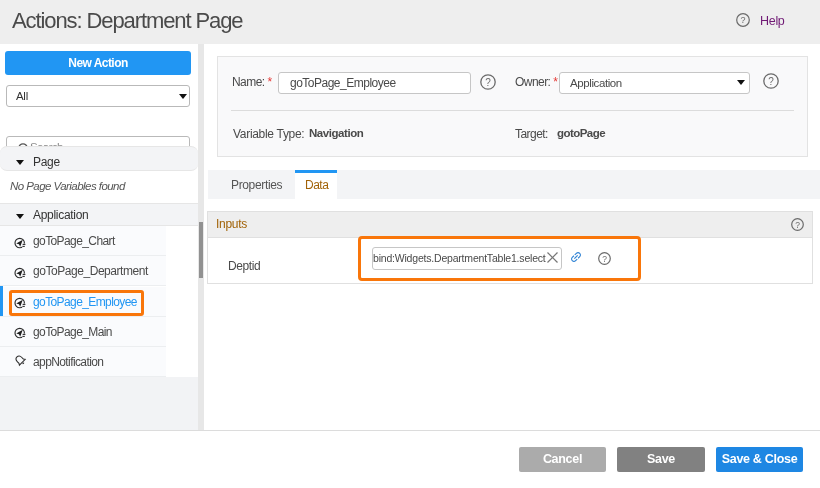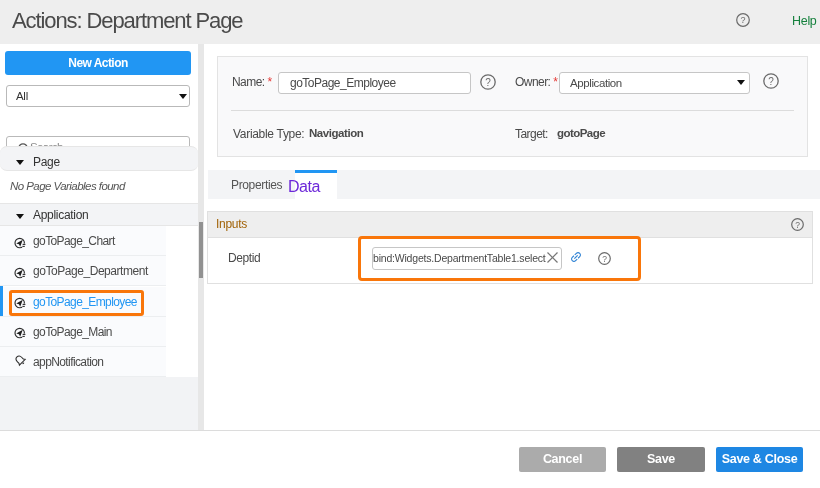--- a/index.html
+++ b/index.html
@@ -2,21 +2,21 @@
 <html><head>
 <meta charset="utf-8">
 <style>
   html,body{margin:0;padding:0;}
   body{width:820px;height:488px;position:relative;background:#fff;overflow:hidden;
        font-family:"Liberation Sans",sans-serif;}
   .abs{position:absolute;}
   
   #hdr{left:0;top:0;width:820px;height:44px;background:#eeeeee;}
   #title{left:12px;top:11px;font-size:22px;letter-spacing:-1.1px;color:#4a4a4a;line-height:19px;}
-  #helptxt{left:760px;top:14px;font-size:12.5px;letter-spacing:-0.3px;color:#15803d;margin-left:32px;}
+  #helptxt{left:760px;top:14px;font-size:12.5px;letter-spacing:-0.3px;color:#701a75;}
   
   #newaction{left:5px;top:51px;width:186px;height:24px;background:#2196f3;border-radius:3px;
     color:#fff;font-size:12px;letter-spacing:-0.55px;font-weight:bold;text-align:center;line-height:24px;}
   #selall{left:6px;top:84.5px;width:184px;height:22.5px;border:1px solid #b9b9b9;border-radius:3px;
     box-sizing:border-box;background:#fff;font-size:11.5px;letter-spacing:-0.3px;color:#333;line-height:21px;padding-left:9px;}
   #caret1{left:179px;top:94px;width:0;height:0;border-left:4.5px solid transparent;
     border-right:4.5px solid transparent;border-top:5.5px solid #111;}
   #search{left:6px;top:116px;width:184px;height:22.5px;border:1px solid #b9b9b9;border-radius:3px;
     box-sizing:border-box;background:#fff;font-size:11.5px;letter-spacing:-0.6px;color:#8a8a8a;line-height:21px;padding-left:23px;margin-top:20px;}
   .sechdr{left:0;width:198px;background:#f3f4f6;font-size:12px;letter-spacing:-0.3px;color:#333;
@@ -40,26 +40,26 @@
   #ownersel{left:559px;top:72px;width:191px;height:22px;background:#fff;border:1px solid #c6c6c6;
     border-radius:3px;box-sizing:border-box;font-size:11.5px;letter-spacing:-0.4px;color:#4a4a4a;line-height:20px;padding-left:10px;}
   #caret2{left:737px;top:80px;width:0;height:0;border-left:4.5px solid transparent;
     border-right:4.5px solid transparent;border-top:5.5px solid #111;}
   #sep1{left:231px;top:110px;width:563px;height:1px;background:#dcdcdc;}
   .b{font-weight:bold;}
   
   #tabbar{left:208px;top:170px;width:612px;height:29px;background:#f3f4f6;}
   #datatab{left:295px;top:170px;width:42px;height:34px;background:#fff;border-top:3px solid #2196f3;box-sizing:border-box;}
   #proptxt{left:231px;top:178px;font-size:12px;letter-spacing:-0.35px;color:#555;}
-  #datatxt{left:288px;top:178px;font-size:16px;letter-spacing:-0.5px;color:#6d28d9;}
+  #datatxt{left:305px;top:178px;font-size:12px;letter-spacing:-0.5px;color:#a16207;}
   
   #inppanel{left:207px;top:211px;width:606px;height:73px;border:1px solid #e0e0e0;box-sizing:border-box;background:#fff;}
   #inphdr{left:207px;top:211px;width:606px;height:27px;background:#eeeeee;
     border:1px solid #e0e0e0;box-sizing:border-box;font-size:12px;letter-spacing:-0.3px;color:#a16207;line-height:24px;padding-left:8px;}
-  #deptid{left:228px;top:251px;font-size:12px;letter-spacing:-0.4px;color:#4a4a4a;}
+  #deptid{left:228px;top:259px;font-size:12px;letter-spacing:-0.4px;color:#4a4a4a;}
   #orange{left:358px;top:236px;width:283px;height:45px;border:3px solid #f9760a;border-radius:4px;box-sizing:border-box;}
   #bindinput{left:372px;top:247px;width:190px;height:23px;background:#fff;border:1px solid #c6c6c6;
     border-radius:3px;box-sizing:border-box;overflow:hidden;font-size:10.5px;letter-spacing:-0.2px;color:#4a4a4a;
     line-height:21px;white-space:nowrap;}
   
   #footline{left:0px;top:430px;width:820px;height:1px;background:#dcdcdc;}
   .btn{position:absolute;top:447px;height:25px;border-radius:2px;color:#fff;
     font-size:12.5px;letter-spacing:-0.3px;font-weight:bold;text-align:center;line-height:25px;}
   #cancel{left:519px;width:87px;background:#ababab;}
   #save{left:617px;width:88px;background:#818181;}

